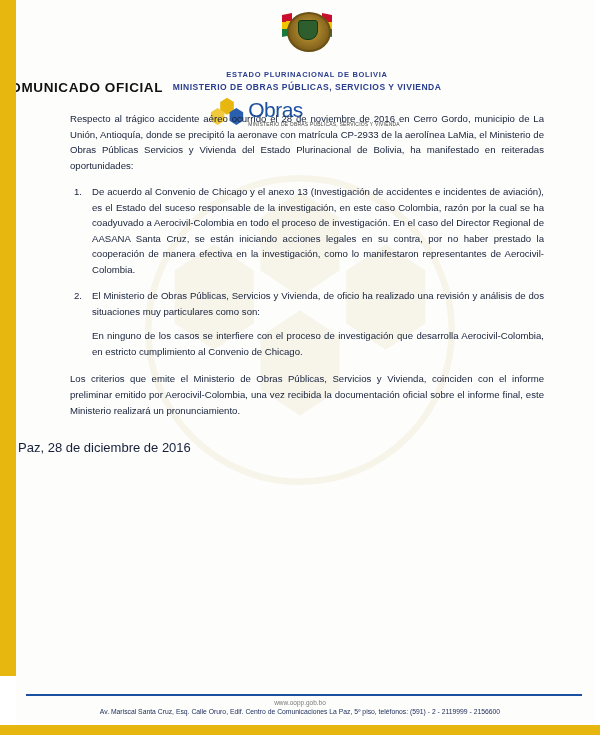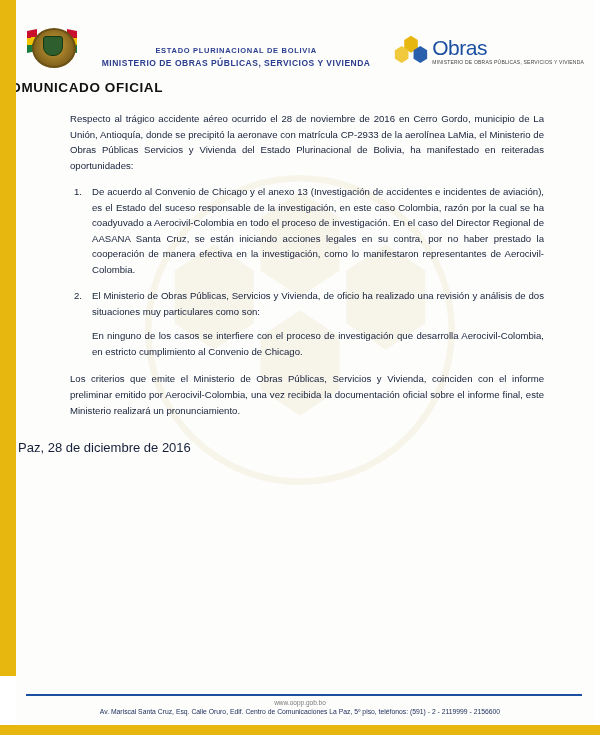--- a/index.html
+++ b/index.html
@@ -54,22 +54,23 @@
     z-index: 3;
   }
 
   
   .header {
     position: relative;
     z-index: 2;
     height: 60px;
     padding: 8px 12px 0 26px;
     display: flex;
-    align-items: flex-end;
+    align-items: center;
     justify-content: space-between;
+    flex-direction: column;
   }
   .coat {
     width: 52px;
     height: 44px;
     flex: 0 0 52px;
     position: relative;
   }
   .coat .ring {
     position: absolute;
     left: 6px; top: 4px;

